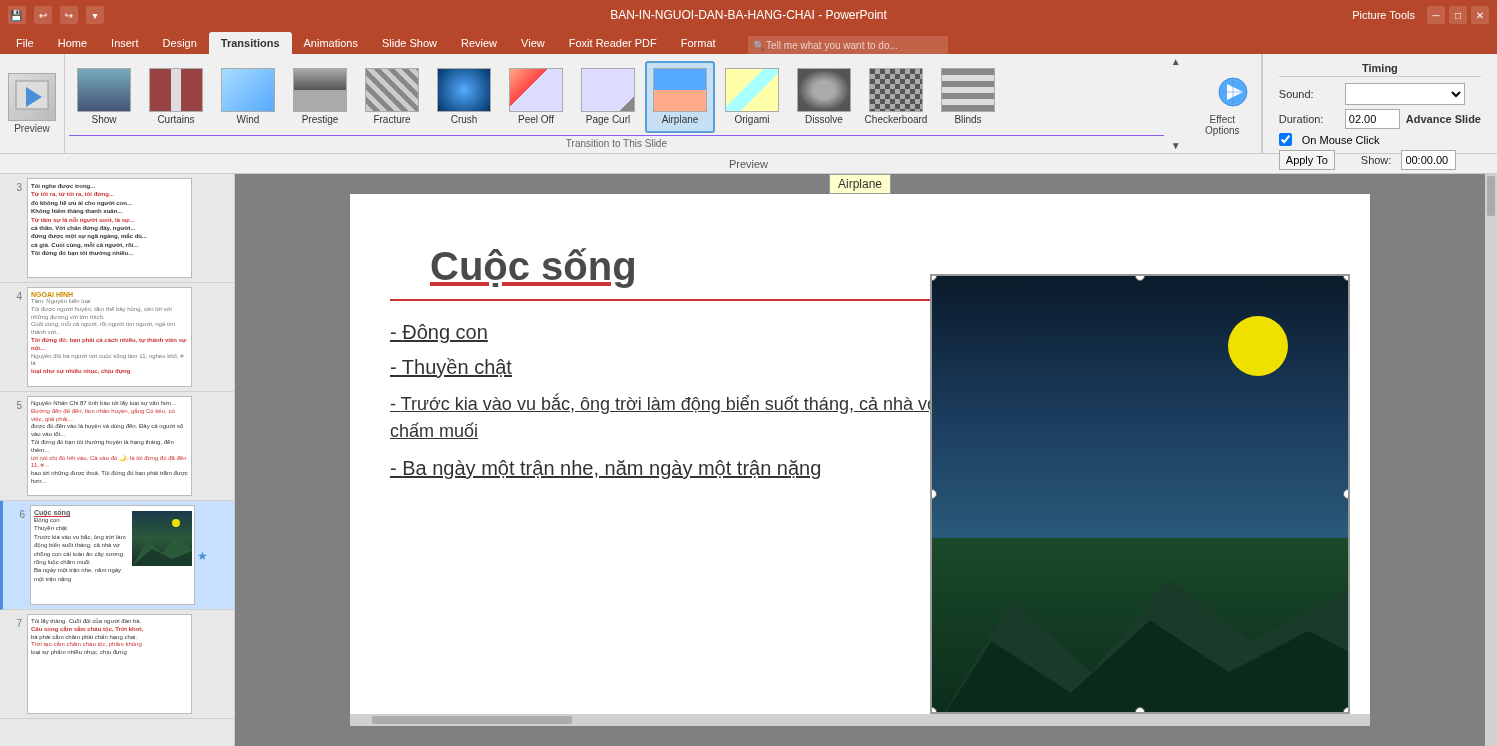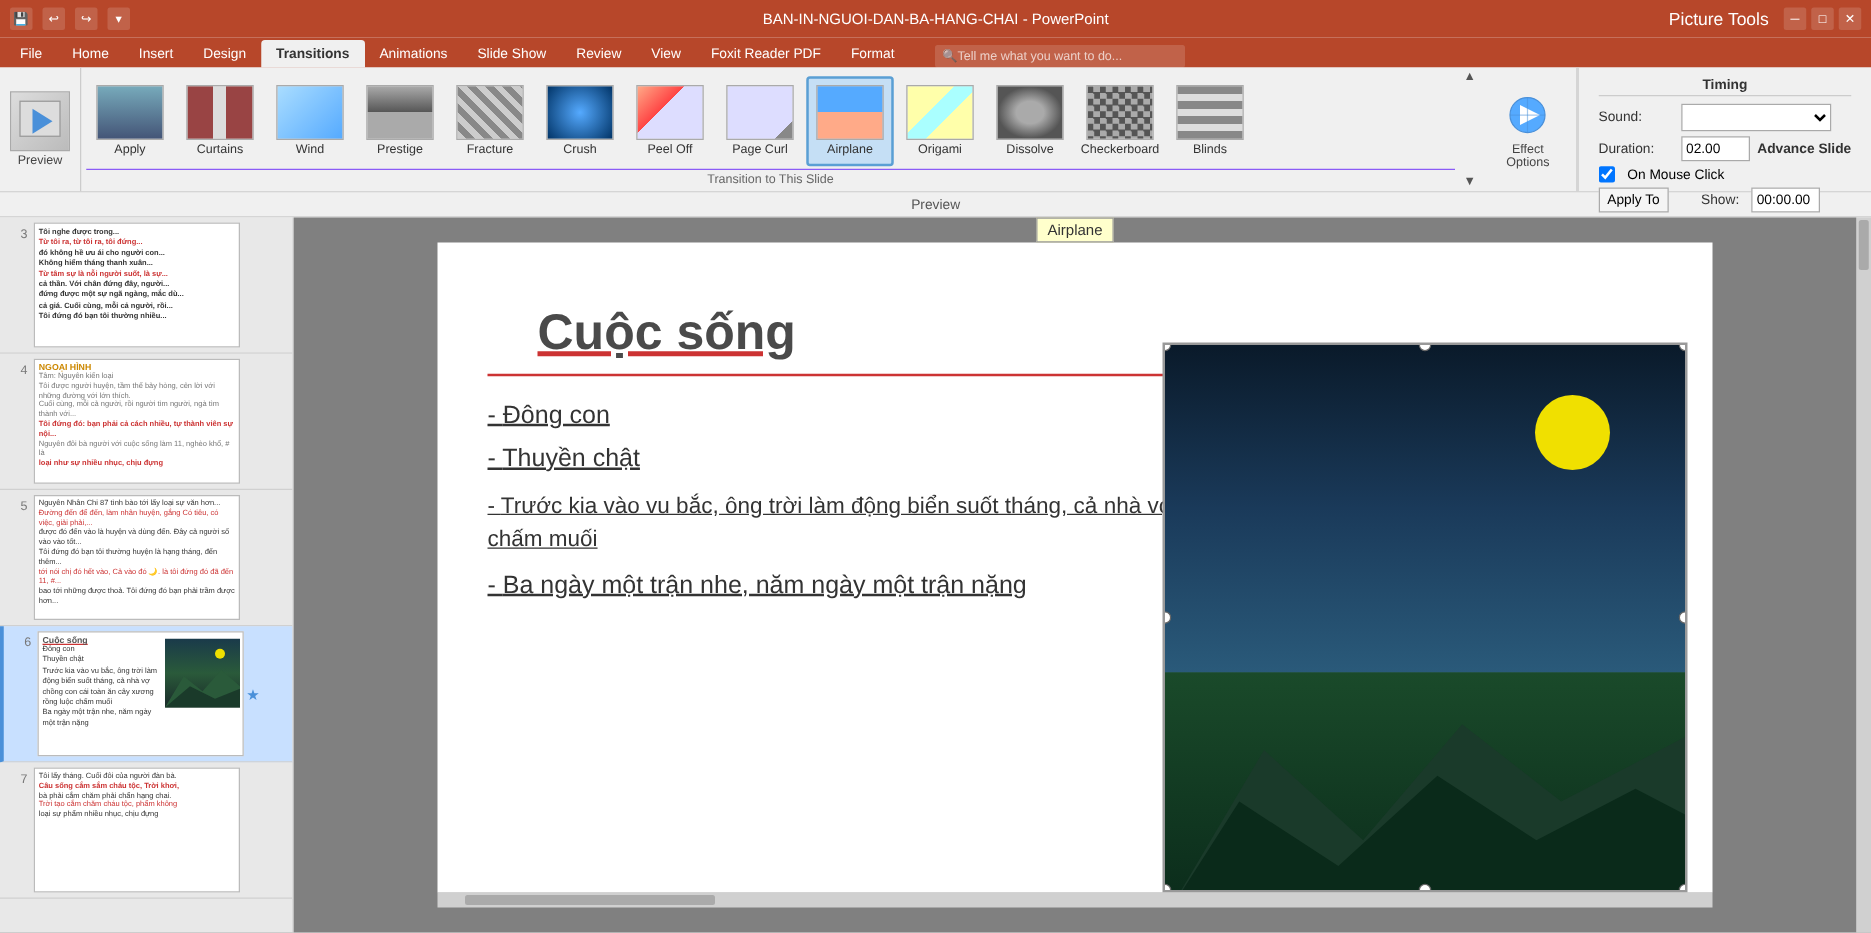--- a/index.html
+++ b/index.html
@@ -440,21 +440,21 @@
 
 <div class="title-bar">
   <div class="title-bar-left">
     <div class="tb-btn">💾</div>
     <div class="tb-btn">↩</div>
     <div class="tb-btn">↪</div>
     <div class="tb-btn">▾</div>
   </div>
   <div class="title-bar-title">BAN-IN-NGUOI-DAN-BA-HANG-CHAI - PowerPoint</div>
   <div style="width:200px; display:flex; justify-content:flex-end; gap:4px; align-items:center;">
-    <span style="font-size:14px; color:white; margin-right:8px;text-align:center;">Picture Tools</span>
+    <span style="font-size:11px; color:white; margin-right:8px;text-align:center;">Picture Tools</span>
     <div class="tb-btn">─</div>
     <div class="tb-btn">□</div>
     <div class="tb-btn">✕</div>
   </div>
 </div>
 
 <div class="ribbon-tabs">
   <div class="ribbon-tab">File</div>
   <div class="ribbon-tab">Home</div>
   <div class="ribbon-tab">Insert</div>
@@ -484,21 +484,21 @@
       </svg>
     </div>
     <div class="ribbon-label">Preview</div>
   </div>
 
   <div class="ribbon-section-transitions">
     <div class="transitions-row" id="transitions-container">
 
     <div class="transition-item">
       <div class="transition-thumb t-drape"></div>
-      <div class="transition-name">Apply</div>
+      <div class="transition-name">Show</div>
     </div>
         <div class="transition-item">
       <div class="transition-thumb t-curtains"></div>
       <div class="transition-name">Curtains</div>
     </div>
         <div class="transition-item">
       <div class="transition-thumb t-wind"></div>
       <div class="transition-name">Wind</div>
     </div>
         <div class="transition-item">
@@ -543,21 +543,21 @@
     </div>
       </div>
     <div class="section-label">Transition to This Slide</div>
   </div>
 
   <div class="transitions-scrollbar">
     <span class="scroll-btn">▲</span>
     <span class="scroll-btn">▼</span>
   </div>
 
-  <div class="effect-options-section" style="margin-left:8px;">
+  <div class="effect-options-section" style="margin-left:8px;align-items:flex-end;">
     <div class="effect-icon">
       <svg width="36" height="36" viewBox="0 0 36 36">
         <circle cx="18" cy="18" r="14" fill="#5af" stroke="#4a90d9" stroke-width="1"></circle>
         <polygon points="12,10 28,18 12,26" fill="white"></polygon>
         <line x1="18" y1="4" x2="18" y2="32" stroke="#4a90d9" stroke-width="1" opacity="0.5"></line>
         <line x1="4" y1="18" x2="32" y2="18" stroke="#4a90d9" stroke-width="1" opacity="0.5"></line>
       </svg>
     </div>
     <div class="ribbon-label" style="white-space:pre-wrap; text-align:center;">Effect Options</div>
   </div>

